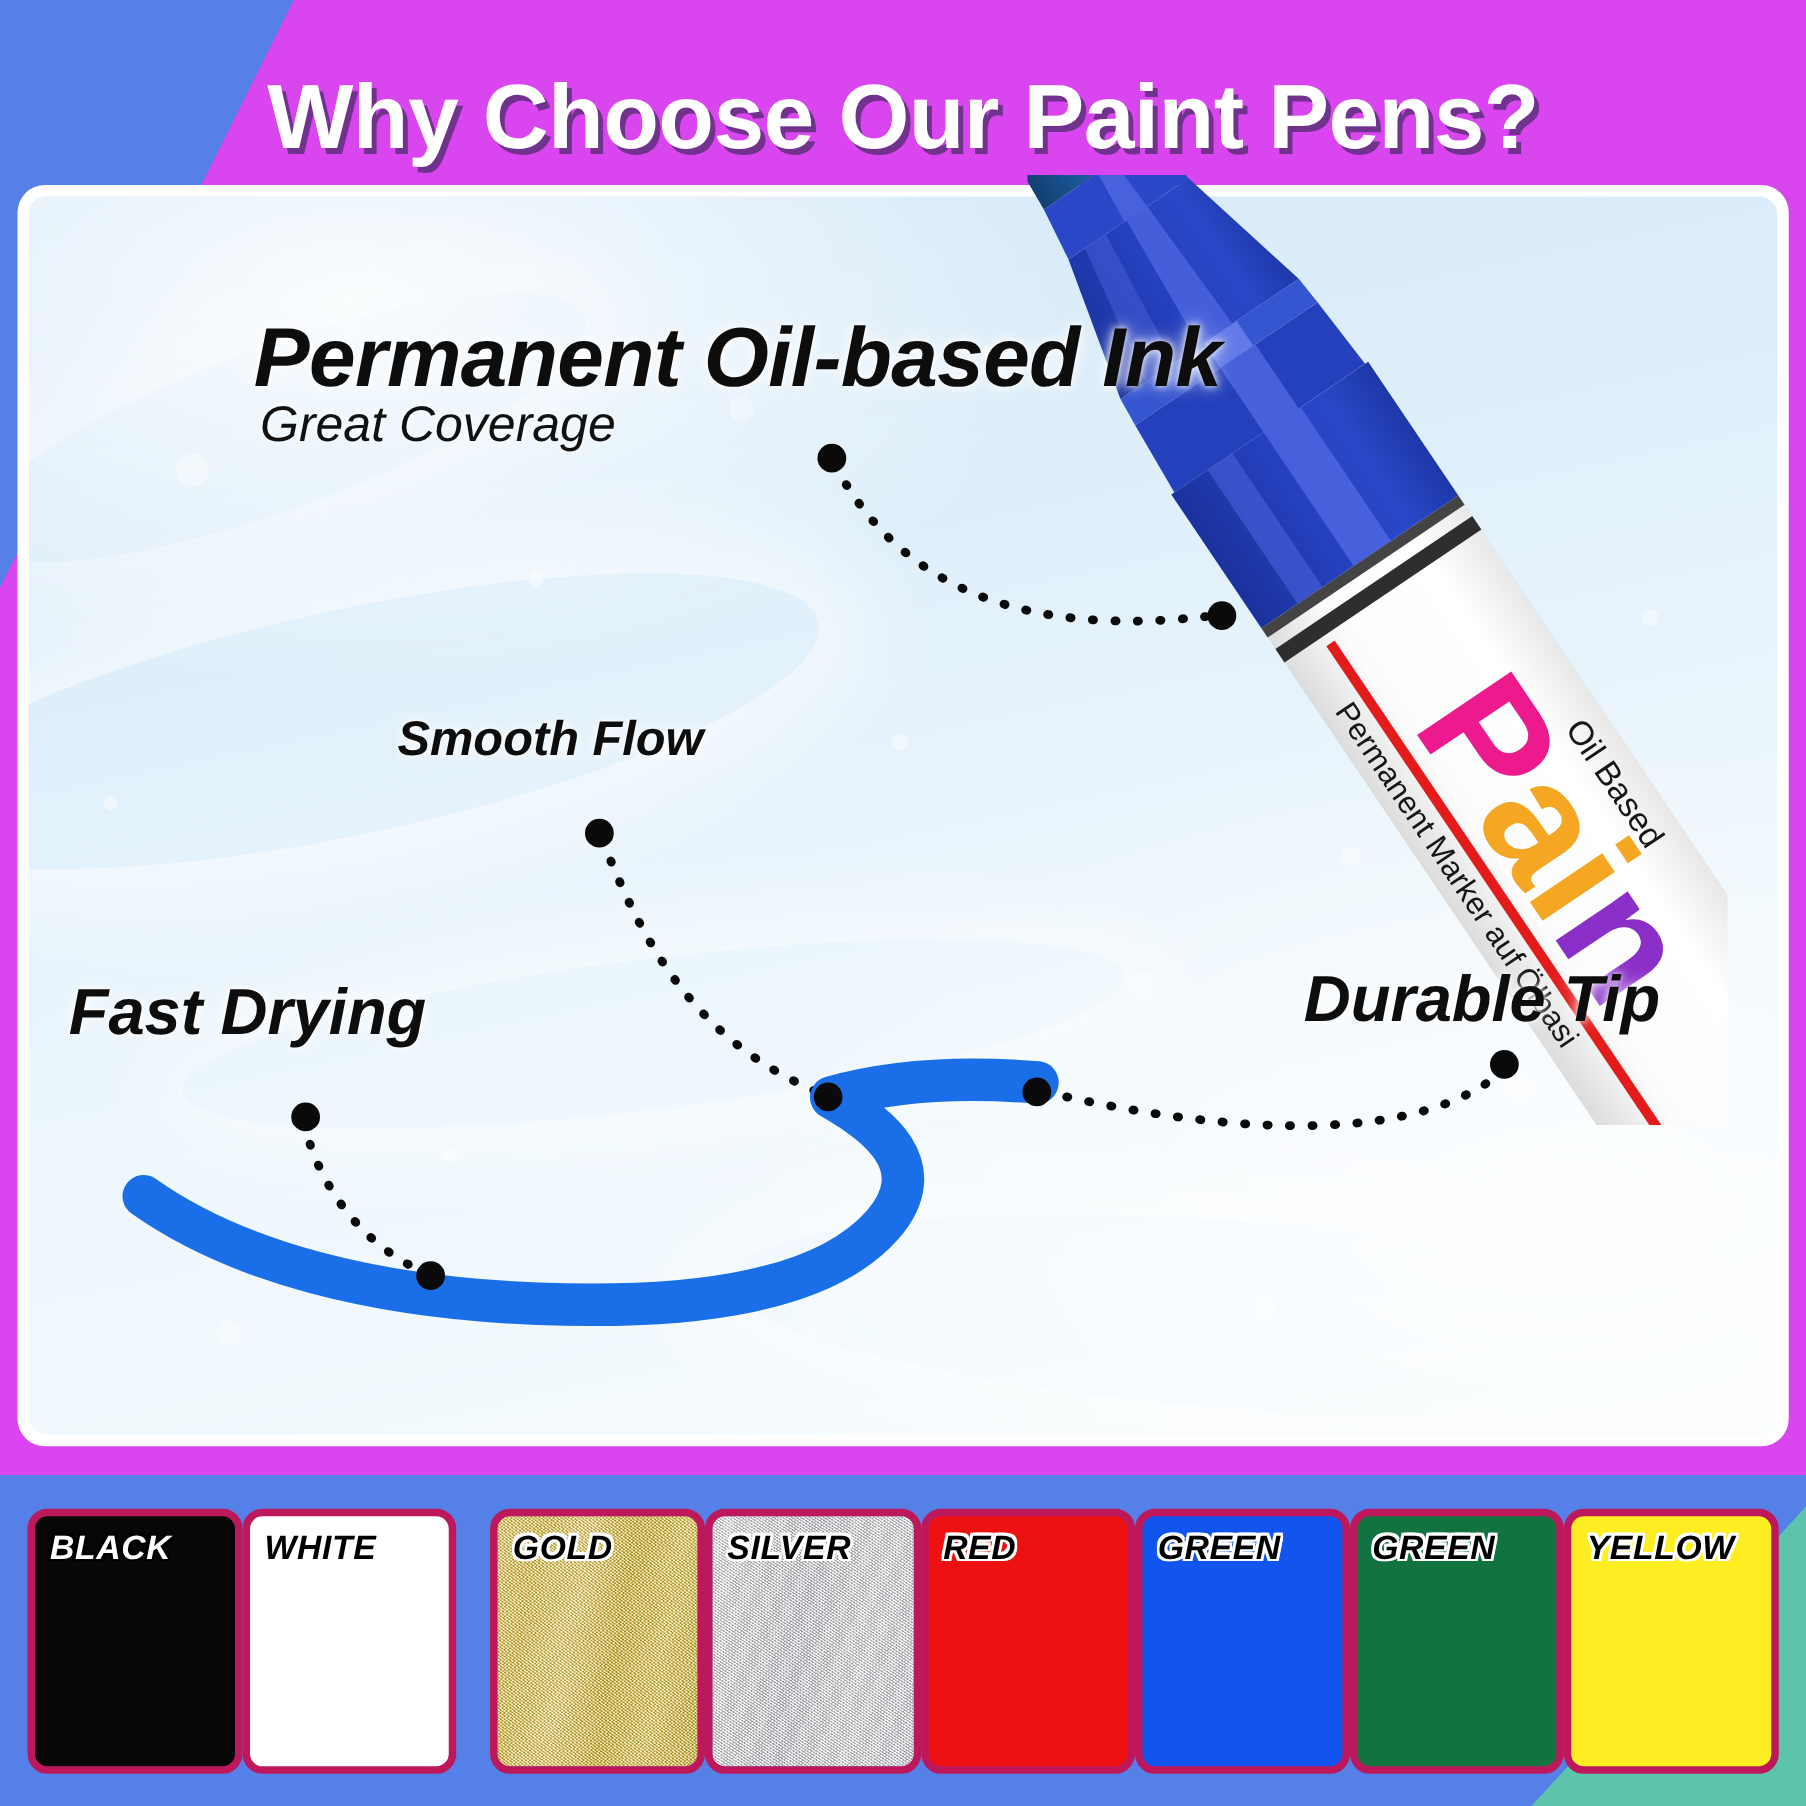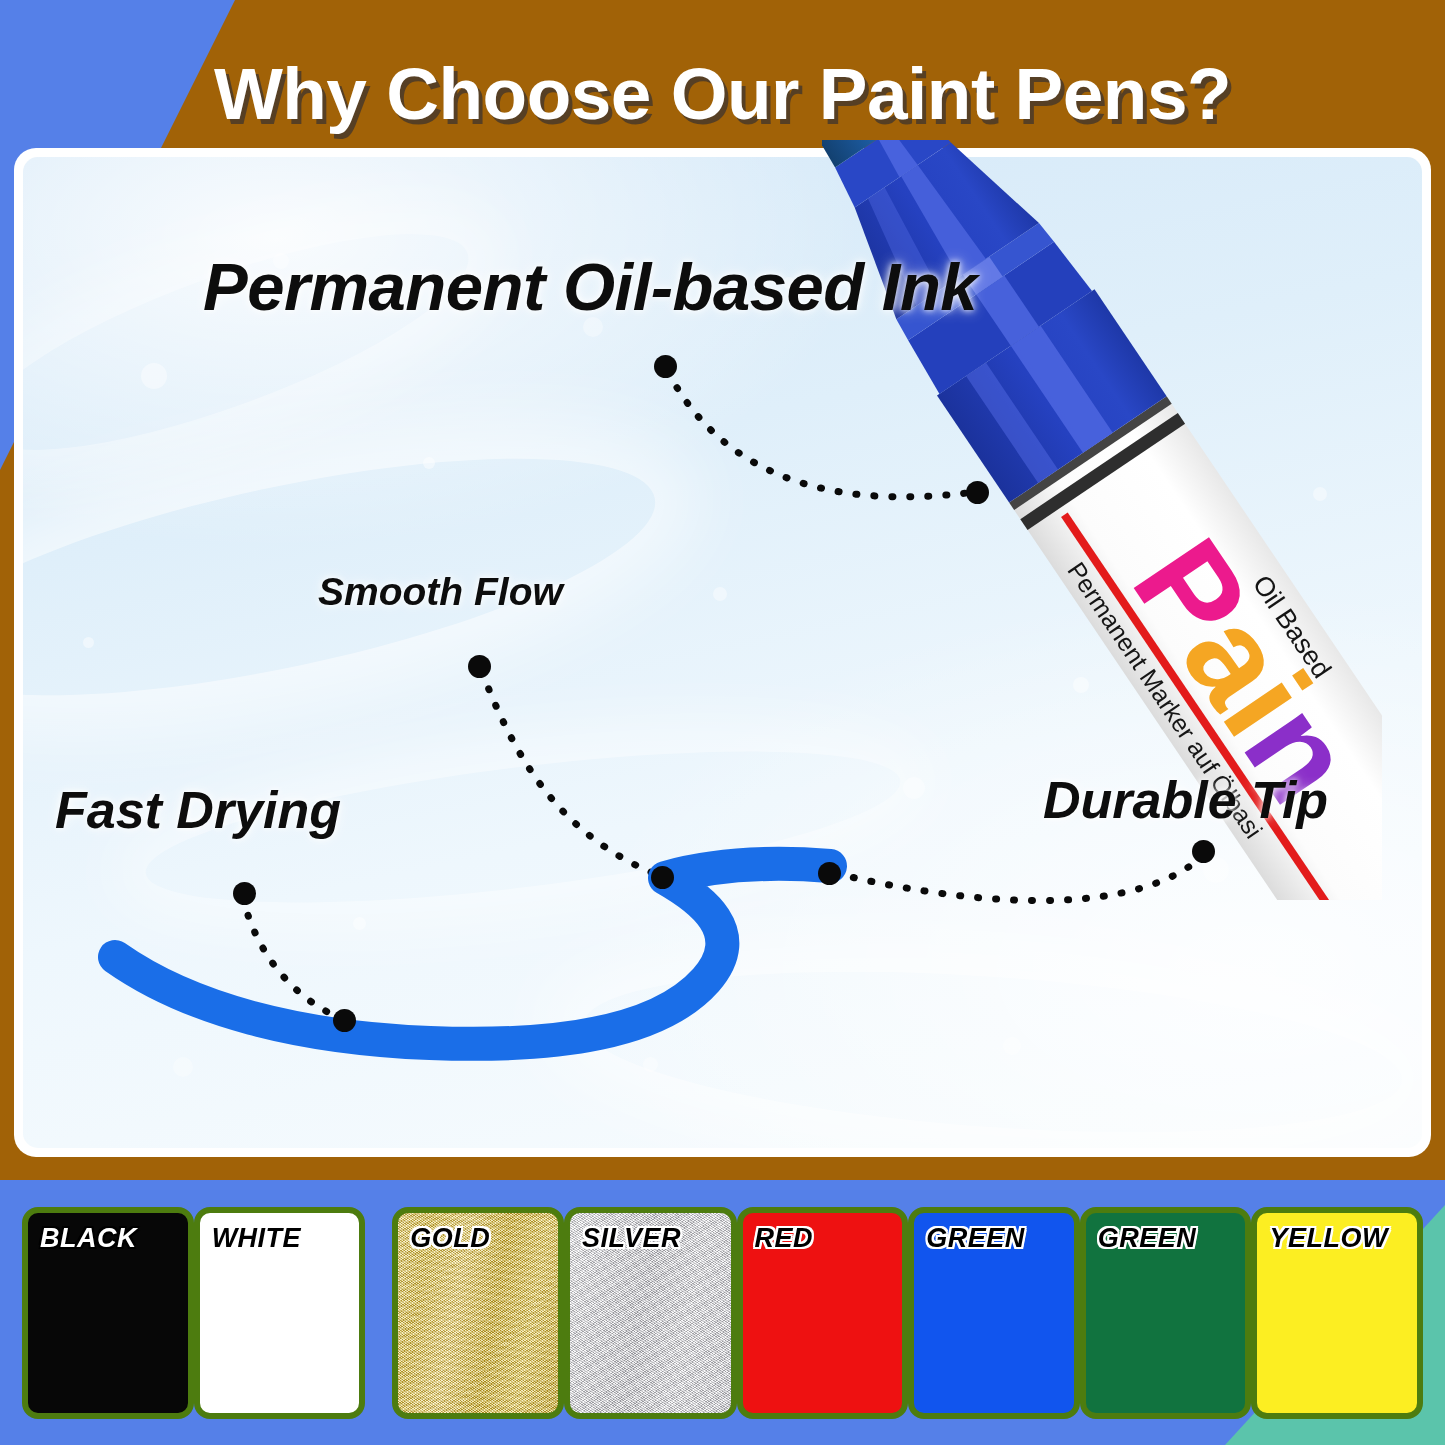--- a/index.html
+++ b/index.html
@@ -2,21 +2,21 @@
 <html><head>
 <meta charset="utf-8">
 <style>
   html,body{margin:0;padding:0;background:#fff;}
   body{font-family:"Liberation Sans",sans-serif;}
 
   .stage{
     position:relative;
     width:1445px;height:1445px;
     overflow:hidden;
-    background:#a16207;
+    background:#d946ef;
     text-decoration:underline;
   }
 
   
   .wedge-topleft{
     position:absolute;left:0;top:0;width:330px;height:480px;
     background:#5580E8;
     clip-path:polygon(0 0, 235px 0, 0 470px);
   }
   .wedge-bottomright{
@@ -119,21 +119,21 @@
   .swatch-row{
     position:absolute;z-index:7;
     left:0;bottom:0;width:100%;height:265px;
     display:flex;align-items:center;justify-content:space-between;
     padding:0 22px;box-sizing:border-box;
   }
   .swatch{
     position:relative;
     width:180px;height:212px;
     border-radius:16px;
-    border:6px solid #4d7c0f;
+    border:6px solid #be185d;
     box-sizing:border-box;
     overflow:hidden;
   }
   .swatch-label{
     position:absolute;left:12px;top:10px;
     font-size:27px;font-weight:bold;font-style:italic;
     letter-spacing:0.5px;white-space:nowrap;
   }
   .lbl-onlight{
     color:#000;
@@ -285,20 +285,21 @@
           </text>
         </g>
 
         <text x="76" y="-190" transform="rotate(180 76 -190)" font-family="'Liberation Sans',sans-serif" font-size="25" fill="#151515" text-anchor="middle" writing-mode="tb" glyph-orientation-vertical="0">Permanent Marker auf Ölbasi</text>
       </g>
 
     </g>
   </svg>
 
   <div class="feat feat-ink">Permanent Oil-based Ink</div>
+  <div class="feat-ink-sub">Great Coverage</div>
   <div class="feat feat-flow">Smooth Flow</div>
   <div class="feat feat-fast">Fast Drying</div>
   <div class="feat feat-tip">Durable Tip</div>
 
   <div class="dot" style="left:654px;top:355px;"></div>
   <div class="dot" style="left:966px;top:481px;"></div>
   <div class="dot" style="left:468px;top:655px;"></div>
   <div class="dot" style="left:651px;top:866px;"></div>
   <div class="dot" style="left:233px;top:882px;"></div>
   <div class="dot" style="left:333px;top:1009px;"></div>

